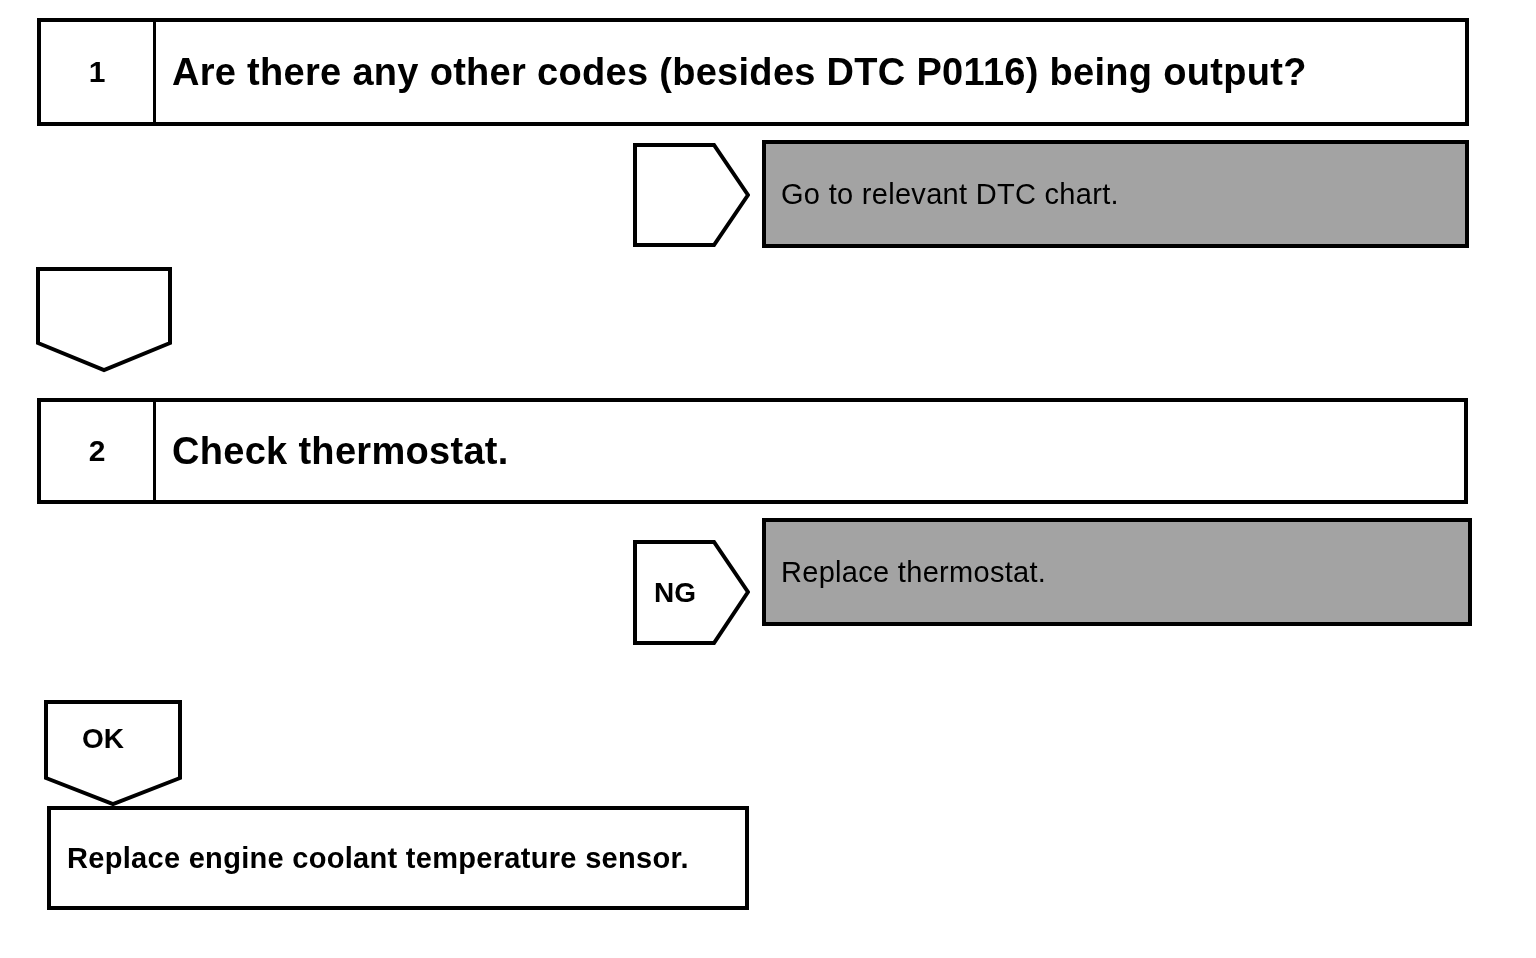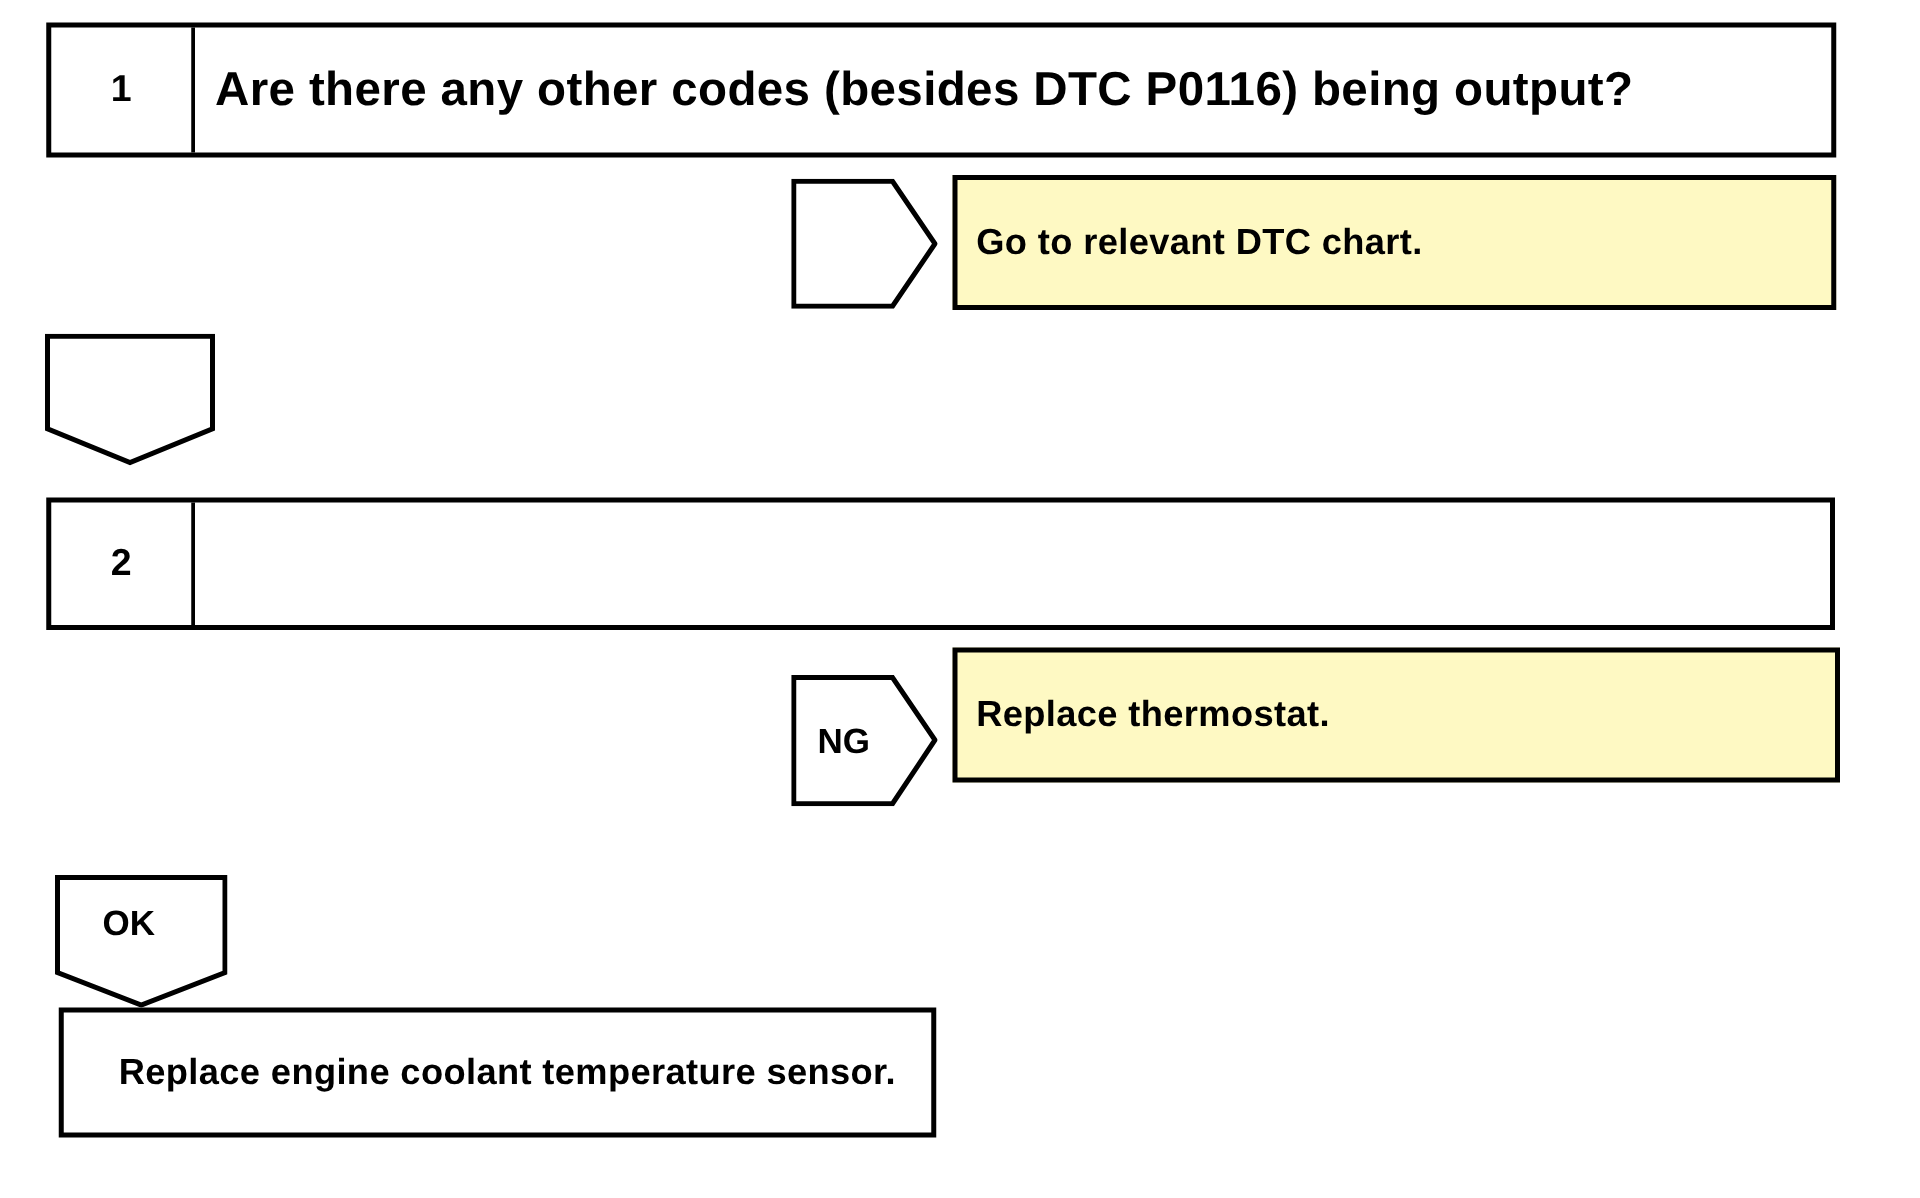--- a/index.html
+++ b/index.html
@@ -37,26 +37,26 @@
     align-items: center;
     padding-left: 16px;
     font-size: 38px;
     font-weight: bold;
     letter-spacing: 0.3px;
   }
 
   
   .rbox {
     border: 4px solid #000;
-    background: #fef9c3;
+    background: #a3a3a3;
     display: flex;
     align-items: center;
     padding-left: 15px;
     font-size: 29px;
-    font-weight: bold;
+    font-weight: normal;
     letter-spacing: 0.3px;
   }
 
   
   .connector { position: absolute; }
   .connector svg { position: absolute; left: 0; top: 0; display: block; }
   .connector polygon { fill: #ffffff; stroke: #000000; stroke-width: 4; stroke-linejoin: miter; }
   .branch-label {
     position: absolute;
     left: 0; top: 0;
@@ -77,21 +77,21 @@
     font-size: 28px;
     font-weight: bold;
   }
 
   
   .fbox {
     border: 4px solid #000;
     background: #fff;
     display: flex;
     align-items: center;
-    padding-left: 44px;
+    padding-left: 16px;
     font-size: 29px;
     font-weight: bold;
     letter-spacing: 0.3px;
   }
 </style>
 </head>
 <body>
 
 <div class="abs qbox" style="left:37px; top:18px; width:1432px; height:108px;">
   <div class="qnum">1</div>
@@ -107,20 +107,21 @@
 <div class="abs rbox" style="left:762px; top:140px; width:707px; height:108px;">Go to relevant DTC chart.</div>
 
 <div class="abs connector" style="left:36px; top:267px; width:136px; height:106px;">
   <svg width="136" height="106" viewBox="0 0 136 106">
     <polygon points="2,2 134,2 134,76 68,103 2,76"></polygon>
   </svg>
 </div>
 
 <div class="abs qbox" style="left:37px; top:398px; width:1431px; height:106px;">
   <div class="qnum">2</div>
+  <div class="qtext">Check thermostat.</div>
 </div>
 
 <div class="abs connector" style="left:633px; top:520px; width:117px; height:105px;margin-top:20px;">
   <svg width="117" height="105" viewBox="0 0 117 105">
     <polygon points="2,2 81,2 115,52 81,103 2,103"></polygon>
   </svg>
   <span class="branch-label">NG</span>
 </div>
 
 <div class="abs rbox" style="left:762px; top:518px; width:710px; height:108px;">Replace thermostat.</div>

